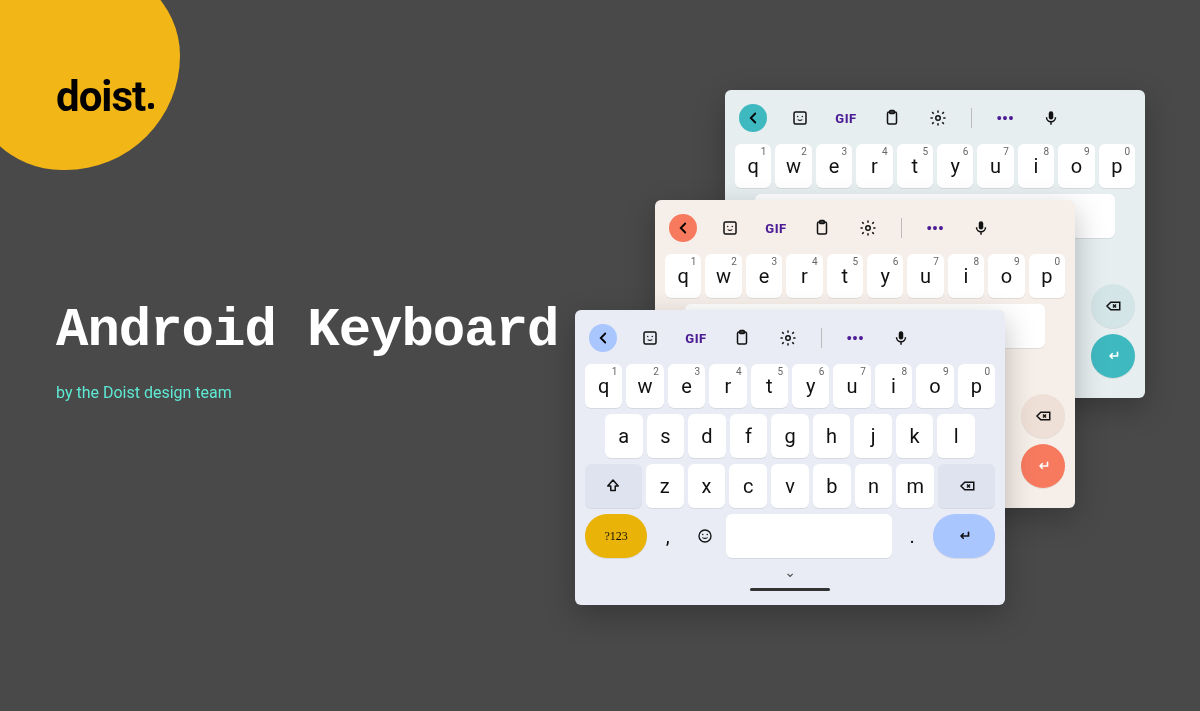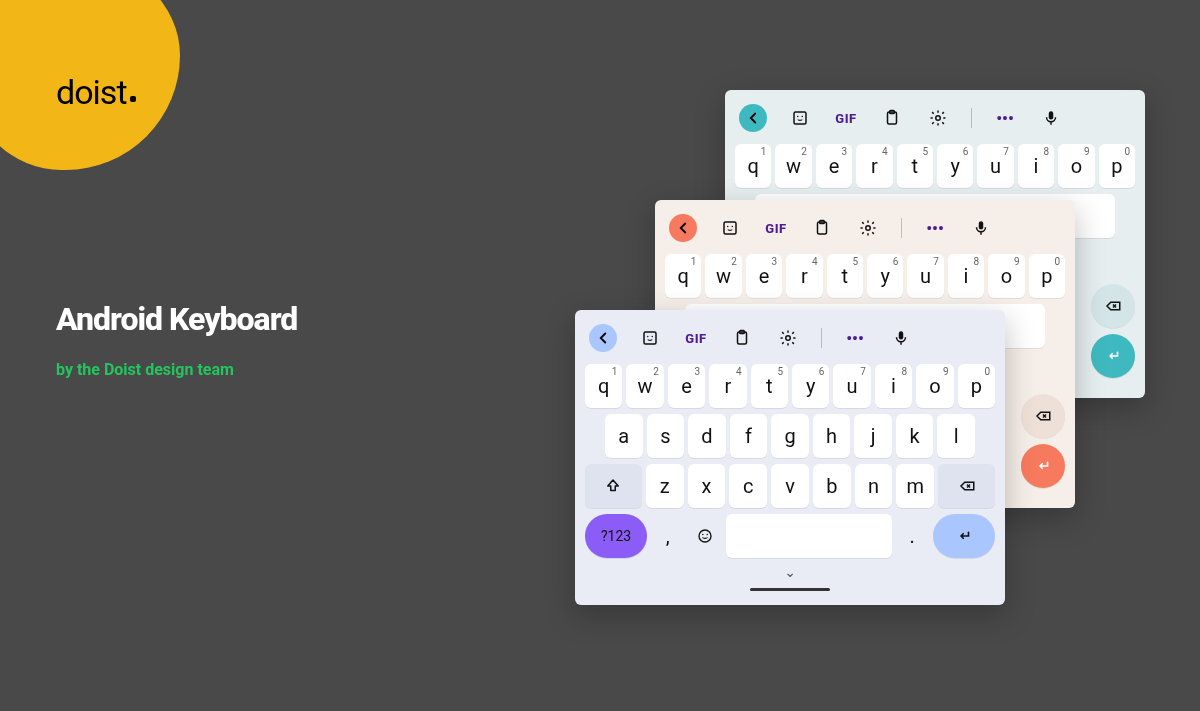--- a/index.html
+++ b/index.html
@@ -18,35 +18,35 @@
     left: -30px;
     width: 210px;
     height: 210px;
     background: #f3b617;
     border-radius: 50% 55% 60% 48% / 55% 50% 60% 48%;
   }
   .logo {
     position: absolute;
     top: 72px;
     left: 56px;
-    font-weight: 400;
-    font-size: 34px;
+    font-weight: 700;
+    font-size: 42px;
     color: #000;
     letter-spacing: -1px;
   }
   .logo::after { content: ""; display:inline-block; width:6px; height:6px; background:#000; border-radius:2px; margin-left:3px; position:relative; top:-2px;}
   .headline {
     position: absolute;
     left: 56px;
     top: 300px;
     color: #fff;
   }
-  .headline h1 { font-size: 32px; font-weight: 800; letter-spacing: -1px; }
+  .headline h1 { font-size: 54px; font-weight: 800; letter-spacing: -1px; font-family: Liberation Mono, monospace; }
   .headline h2 { font-size: 34px; font-weight: 400; margin-top: 14px; color:#eee;}
-  .headline p  { font-size: 16px; margin-top: 22px; color: #22c55e; font-weight: bold; }
+  .headline p  { font-size: 16px; margin-top: 22px; color: #5eead4; }
 
   
   .stack {
     position: absolute;
     top: 90px;
     right: 55px;
     width: 600px;
     height: 580px;
   }
   .kbd {
@@ -77,21 +77,21 @@
   .key .num { position:absolute; top:2px; right:5px; font-size:10px; color:#666;}
   .key.wide { flex:1.5; }
   .key.space { flex:4; }
   .key.func { background:#dfe3f0; }
   .kbd-peach .key.func { background:#efe0d7; }
   .kbd-teal  .key.func { background:#d4e5e7; }
   .key.accent-blue  { background:#a9c6ff; }
   .key.accent-peach { background:#f77a5f; color:#fff;}
   .key.accent-teal  { background:#3fb9c0; color:#fff;}
   .key.pill { border-radius:22px; }
-  .key.gray { background:#8b5cf6; font-size:14px;}
+  .key.gray { background:#eab308; font-size:12px;font-family:Liberation Serif, serif;}
 
   .tool.back-teal  { background:#3fb9c0; color:#000; }
   .tool.back-peach { background:#f77a5f; color:#000; }
   .tool.back-blue  { background:#a9c6ff; color:#000; }
 
   .caret { text-align:center; margin-top:6px; font-size:14px; color:#555;}
   .handle { width:80px; height:3px; background:#333; border-radius:3px; margin:8px auto 0;}
 
   svg { width:18px; height:18px; }
 </style>

